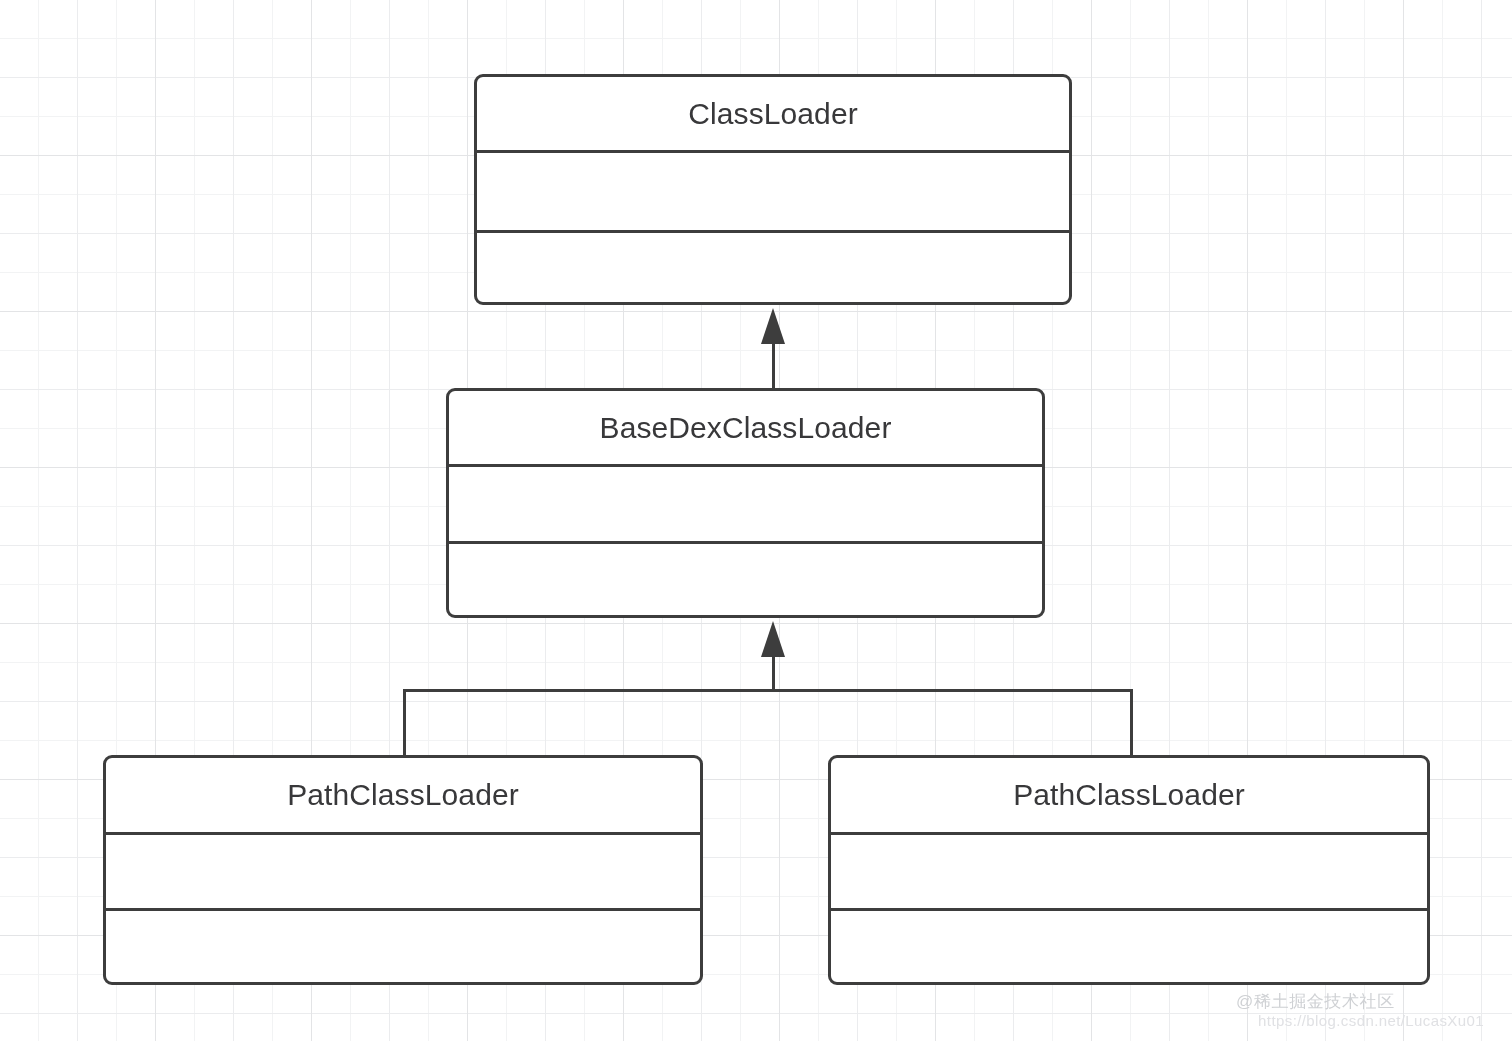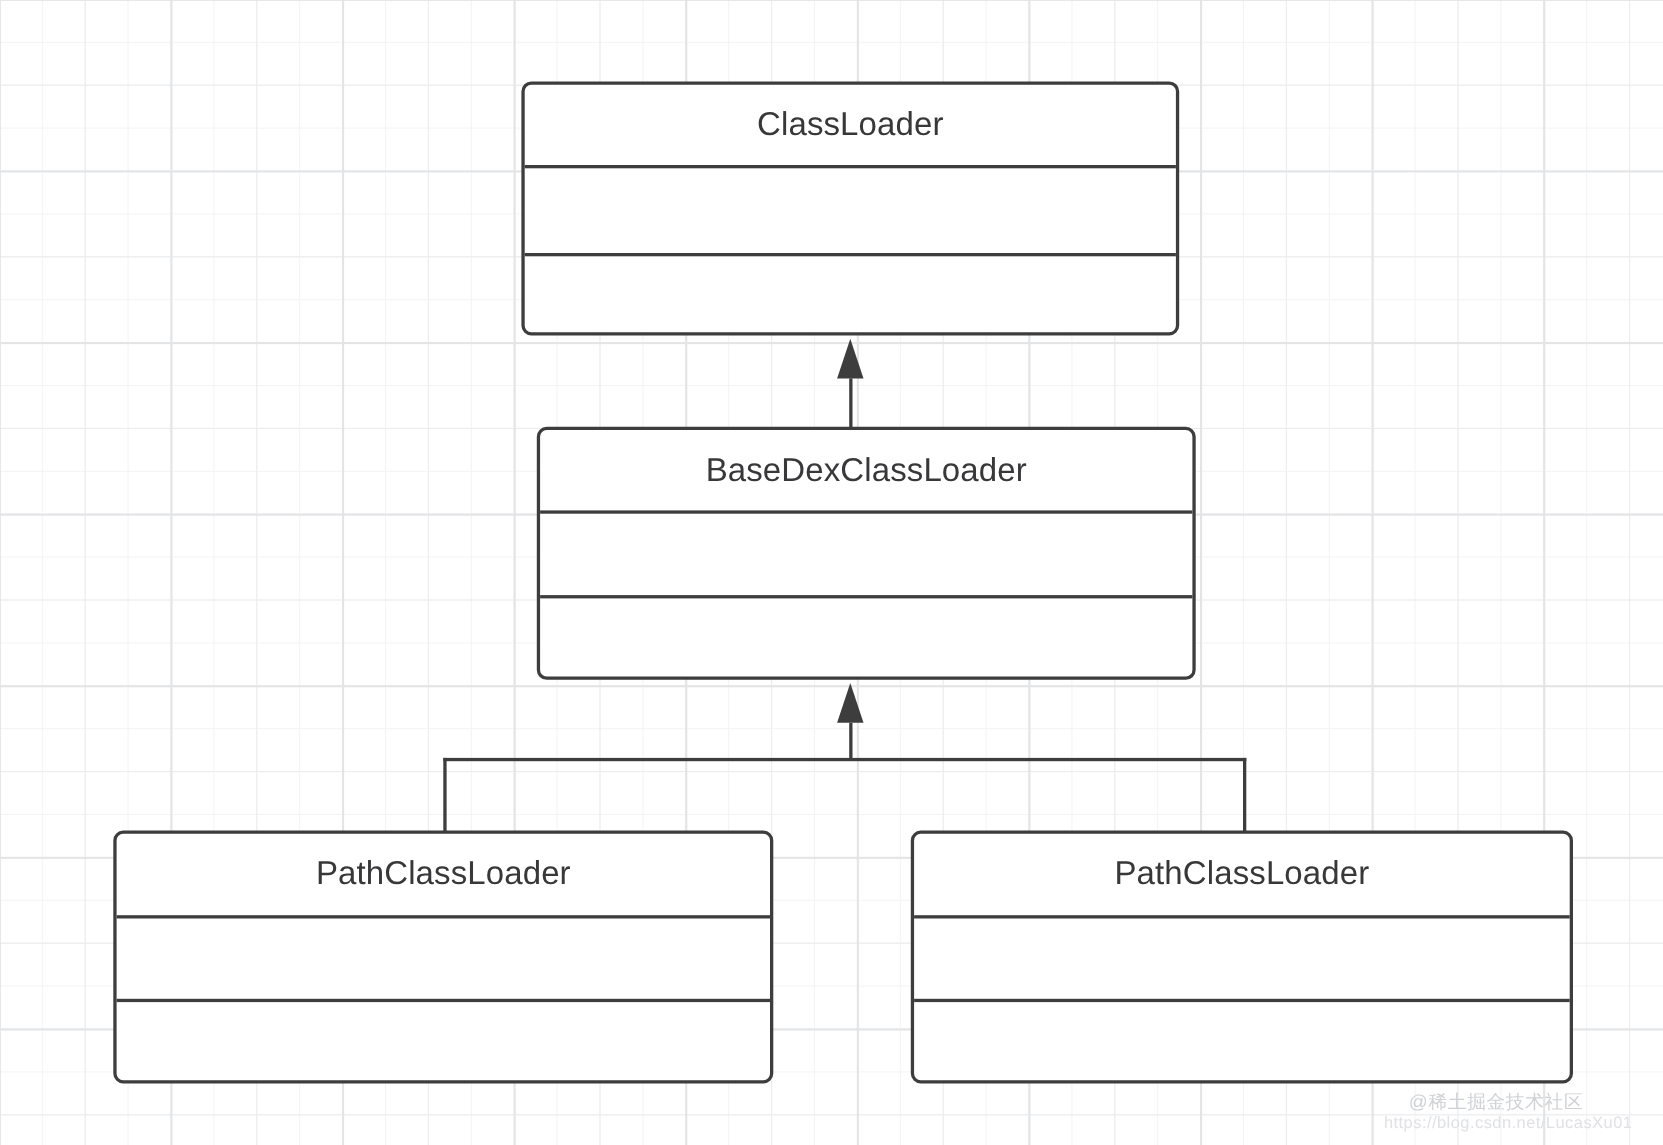--- a/index.html
+++ b/index.html
@@ -78,21 +78,21 @@
     width: 0;
     height: 0;
     border-left: 12px solid transparent;
     border-right: 12px solid transparent;
     border-bottom: 36px solid #3d3d3d;
   }
 
   
   #watermark {
     position: absolute;
-    text-align: center;
+    text-align: left;
     line-height: 1.25;
     user-select: none;
     pointer-events: none;
   }
   .wm-brand {
     font-size: 17px;
     color: #cfd1d4;
     letter-spacing: 0.6px;
     display: block;
   }
@@ -108,21 +108,21 @@
 <body>
 
 <div id="canvas">
 
   <div class="uml-class" id="box-classloader" style="left:474px; top:74px; width:598px; height:231px;">
     <div class="uml-title" style="height:73px;">ClassLoader</div>
     <div class="uml-compartment" style="height:80px;"></div>
     <div class="uml-compartment" style="height:72px;"></div>
   </div>
 
-  <div class="uml-class" id="box-basedexclassloader" style="left:488px; top:388px; width:599px; height:230px;">
+  <div class="uml-class" id="box-basedexclassloader" style="left:446px; top:388px; width:599px; height:230px;">
     <div class="uml-title" style="height:73px;">BaseDexClassLoader</div>
     <div class="uml-compartment" style="height:77px;"></div>
     <div class="uml-compartment" style="height:74px;"></div>
   </div>
 
   <div class="uml-class" id="box-dexclassloader" style="left:103px; top:755px; width:600px; height:230px;">
     <div class="uml-title" style="height:74px;">PathClassLoader</div>
     <div class="uml-compartment" style="height:76px;"></div>
     <div class="uml-compartment" style="height:74px;"></div>
   </div>

